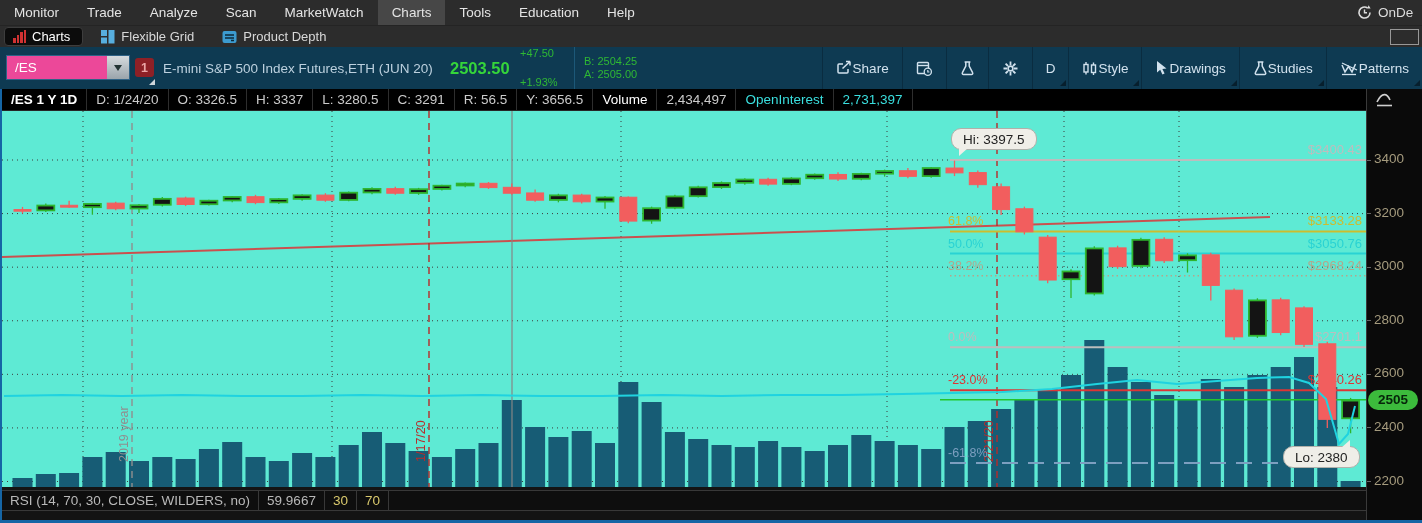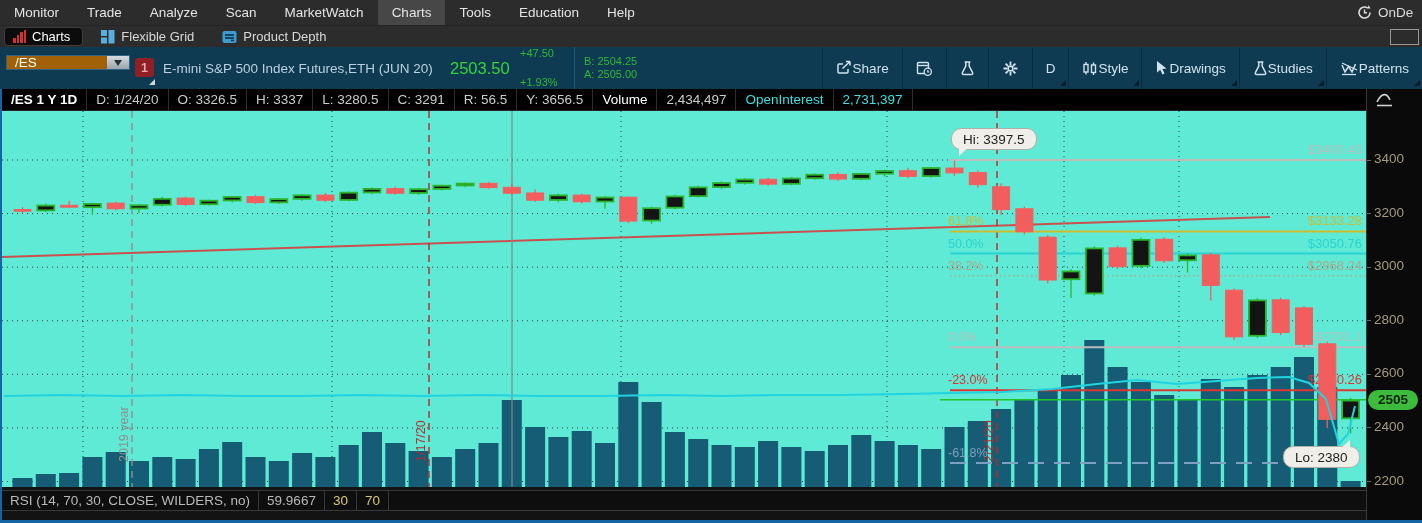--- a/index.html
+++ b/index.html
@@ -16,28 +16,28 @@
   
   .toolbar2 { position:absolute; left:0; top:25px; width:1422px; height:22px; background:#2c2c2c; border-top:1px solid #242424; display:flex; align-items:center; gap:8px; padding-left:4px; }
   .pill { display:flex; align-items:center; gap:6px; background:#0c0c0c; border:1px solid #3d3d3d; border-radius:4px; padding:1px 12px 1px 8px; height:19px; color:#fff; font-size:13px; }
   .bars-icon { display:flex; align-items:flex-end; gap:1px; height:12px; }
   .bars-icon i { display:block; width:2.5px; background:#d03232; }
   .t2item { display:flex; align-items:center; gap:6px; color:#d8d8d8; font-size:13px; padding:0 10px; }
   .winrect { position:absolute; right:3px; top:29px; width:29px; height:16px; border:1px solid #989898; background:transparent; }
 
   
   .symbolbar { position:absolute; left:0; top:47px; width:1422px; height:42px; background:#0e3a52; }
-  .combo { position:absolute; left:6px; top:8px; width:124px; height:15px; background:#a16207; border:1px solid #2e6286; display:flex;gap:44px; }
+  .combo { position:absolute; left:6px; top:8px; width:124px; height:25px; background:#ec4899; border:1px solid #2e6286; display:flex;gap:44px; }
   .combo-text { flex:1; color:#fff; font-size:13.5px; display:flex; align-items:center; padding-left:8px; }
   .combo-btn { width:22px; background:linear-gradient(#d6dbde,#9aa4ab); display:flex; align-items:center; justify-content:center; }
   .combo-btn:after { content:""; border-left:4.5px solid transparent; border-right:4.5px solid transparent; border-top:6px solid #233; }
   .badge { position:absolute; left:135px; top:11px; width:19px; height:19px; background:#8e2026; border-radius:3px; color:#eaa5a5; font-size:12.5px; font-weight:bold; display:flex; align-items:center; justify-content:center; }
   .badge-corner { position:absolute; left:149px; top:32px; width:0; height:0; border-left:6px solid transparent; border-bottom:6px solid #cfd6da; }
   .sym-desc { position:absolute; left:163px; top:0; height:42px; display:flex; align-items:center; color:#bcd0de; font-size:13.5px; }
-  .sym-last { position:absolute; left:450px; top:0; height:42px; display:flex; align-items:center; color:#35d53a; font-size:16.5px; font-weight:normal; }
+  .sym-last { position:absolute; left:450px; top:0; height:42px; display:flex; align-items:center; color:#35d53a; font-size:16.5px; font-weight:bold; }
   .sym-chg { position:absolute; left:520px; top:0; height:42px; display:flex; flex-direction:column; justify-content:space-between; color:#2fb834; font-size:11px; line-height:13px; }
   .sym-ba { position:absolute; left:574px; top:0; height:42px; display:flex; flex-direction:column; justify-content:center; color:#2fb834; font-size:11px; line-height:13px; border-left:1px solid #1c5878; padding-left:9px; }
   .sym-buttons { position:absolute; right:0; top:0; height:42px; display:flex; }
   .sbtn { position:relative; display:flex; align-items:center; justify-content:center; color:#d2e2ee; font-size:13.5px; border-left:1px solid #0a2c40; padding:0 13px; }
   .sbtn svg { flex:none; }
   .dd:after { content:""; position:absolute; right:2px; bottom:3px; border-left:6px solid transparent; border-bottom:6px solid #071f2d; }
 
   
   .ohlcbar { position:absolute; left:2px; top:89px; width:1364px; height:22px; background:#000; display:flex; border-bottom:1px solid #262626; }
   .ocell { display:flex; align-items:center; padding:0 9px; color:#cbcbcb; font-size:13.5px; border-right:1px solid #2e2e2e; white-space:nowrap; }

